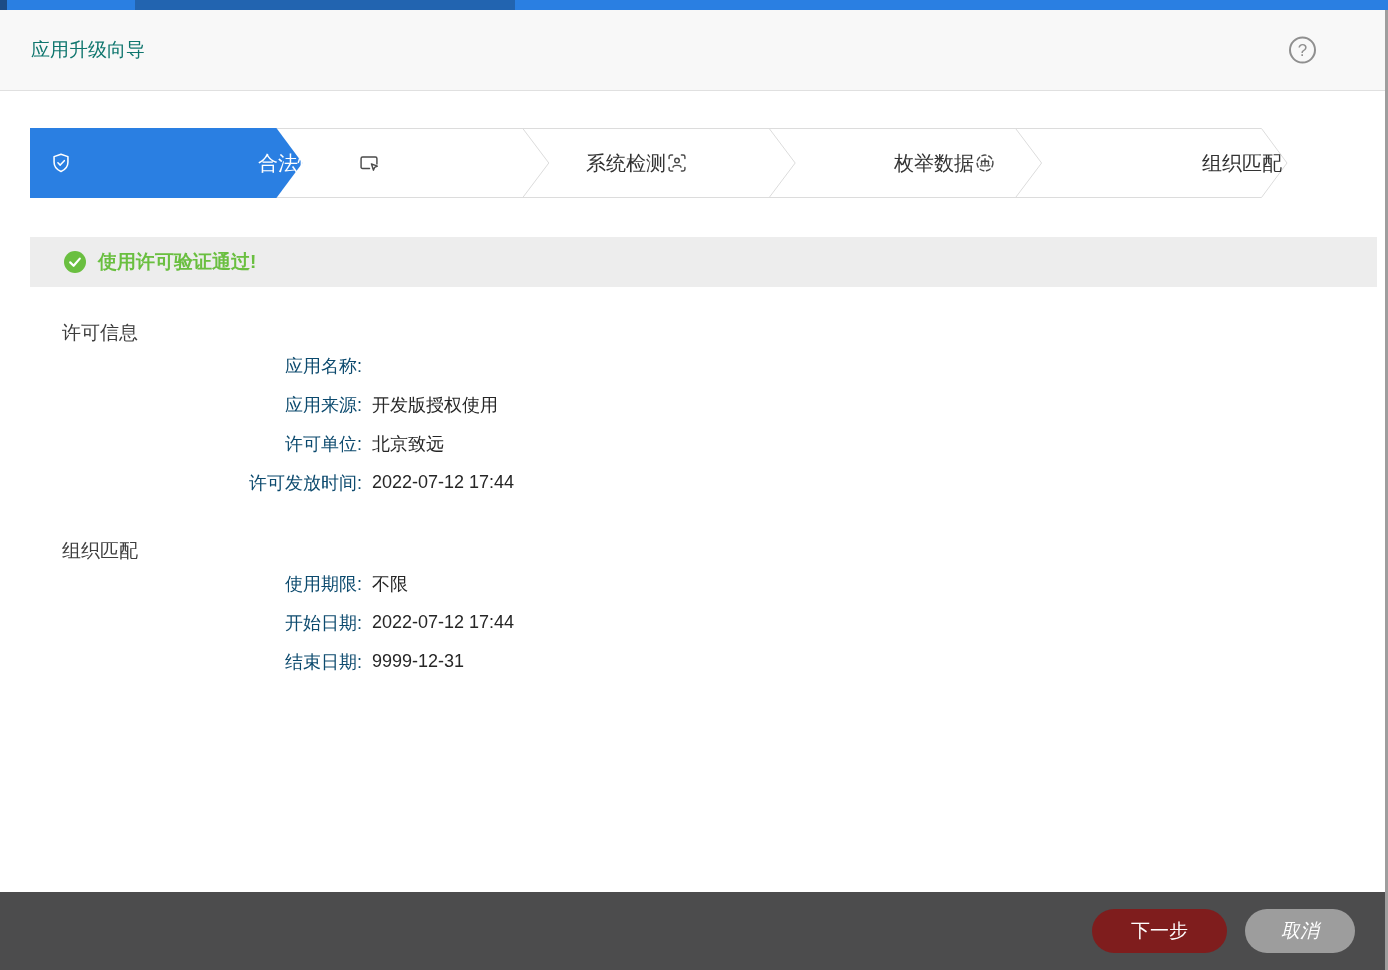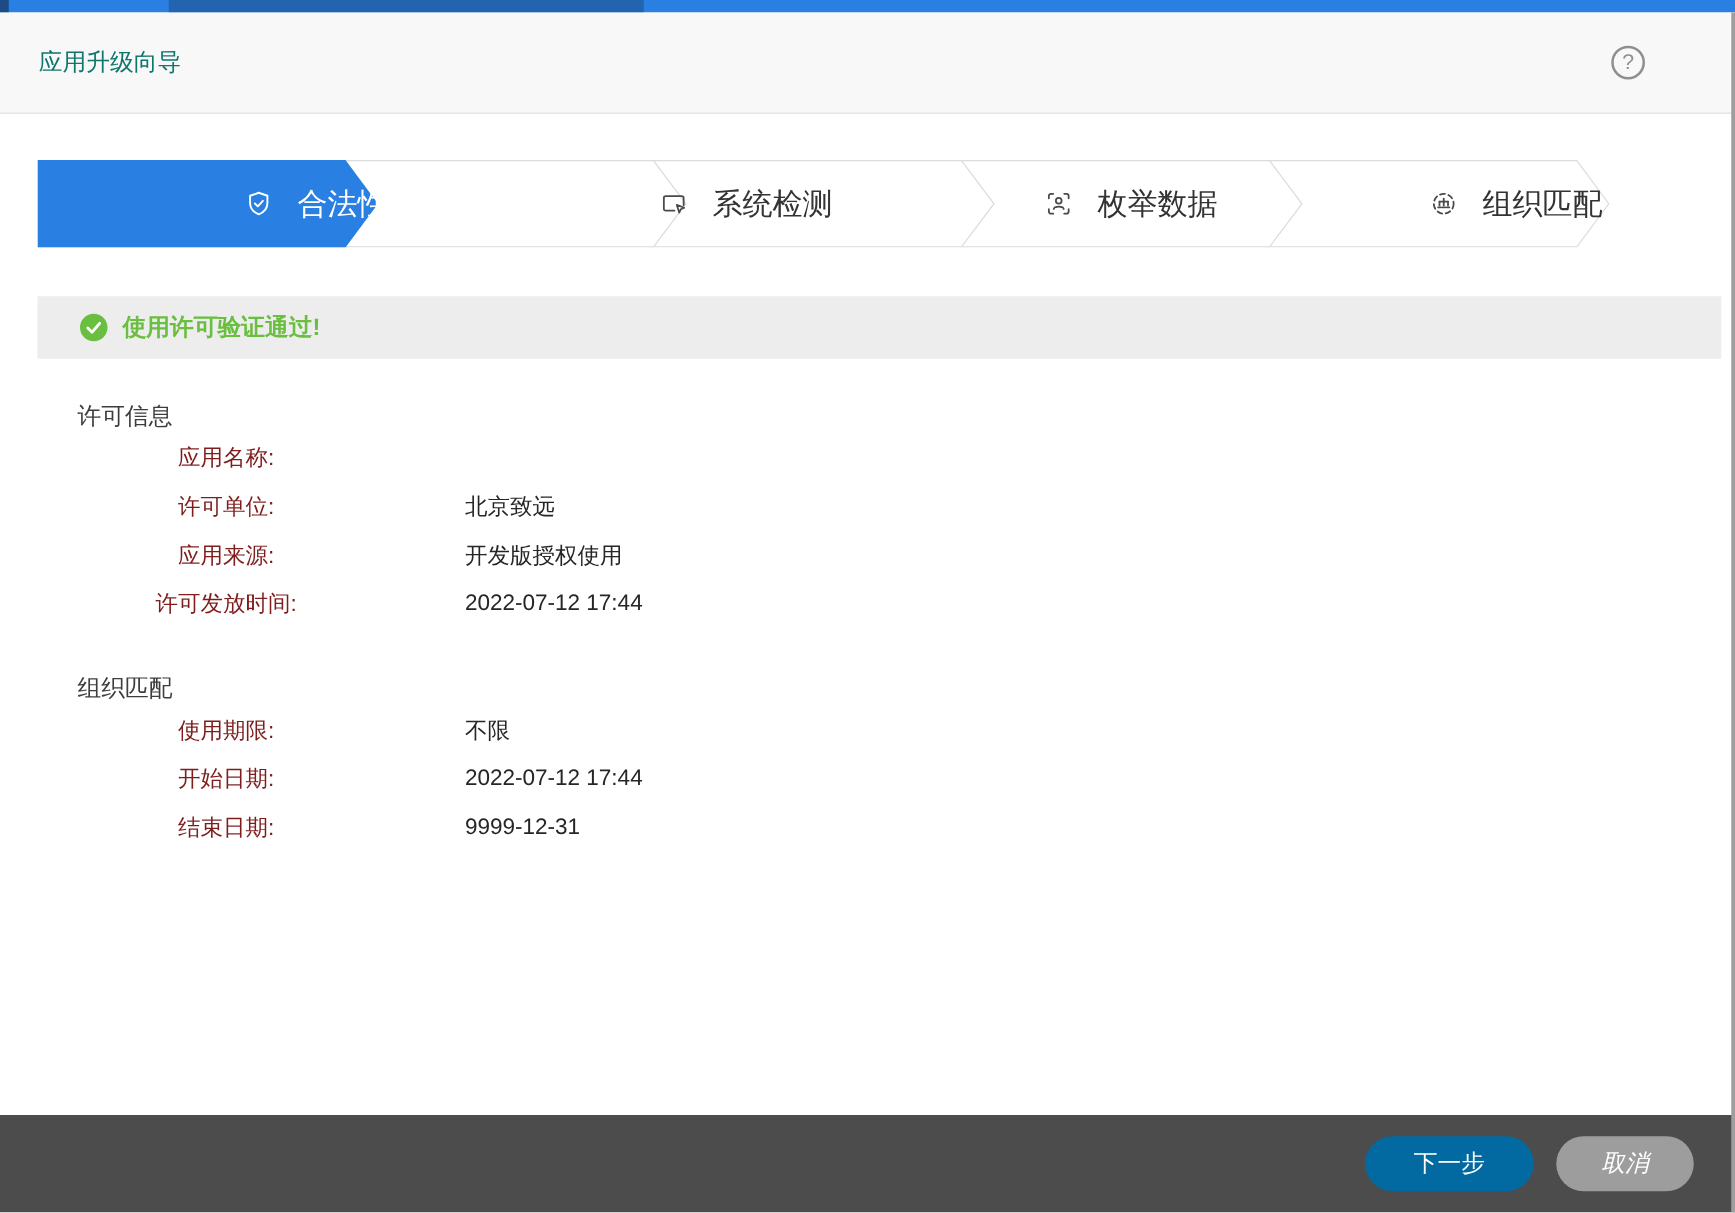--- a/index.html
+++ b/index.html
@@ -14,44 +14,44 @@
 
   
   .header { position:absolute; top:10px; left:0; width:1388px; height:81px; background:#f8f8f8; border-bottom:1px solid #e0e0e0; }
   .page-title { position:absolute; left:31px; top:50%; transform:translateY(-50%); font-size:19px; color:#0f766e; }
   .help-btn { position:absolute; right:72px; top:50%; transform:translateY(-50%); width:27px; height:27px; border:2px solid #8f8f8f; border-radius:50%; color:#8f8f8f; display:flex; align-items:center; justify-content:center; font-size:17px; cursor:pointer; }
 
   
   .stepper { position:absolute; top:128px; left:30px; width:1258px; height:70px; }
   .stepper svg.track { position:absolute; top:0; left:0; }
   .steps { position:absolute; top:0; left:20px; width:1232px; height:70px; display:flex; }
-  .step { flex:1 1 0; display:flex; align-items:center; justify-content:flex-end; gap:20px; font-size:24px; color:#333333; cursor:pointer; }
+  .step { flex:1 1 0; display:flex; align-items:center; justify-content:space-between; gap:20px; font-size:20px; color:#333333; cursor:pointer; }
   .step.active { color:#ffffff; }
   .step .icon svg { display:block; }
 
   
   .msg-bar { position:absolute; top:237px; left:30px; width:1347px; height:50px; background:#ededed; display:flex; align-items:center; padding-left:34px;font-weight:bold; }
   .msg-check { width:22px; height:22px; border-radius:50%; background:#6abf40; display:flex; align-items:center; justify-content:center; flex:0 0 auto; }
   .msg-text { margin-left:12px; font-size:19px; color:#6abf40; }
 
   
   .section-heading { position:absolute; left:62px; font-size:19px; color:#3d3d3d; }
   .h-info { top:320px; }
   .h-content { top:538px; }
   .rows { position:absolute; left:0; width:1000px; }
   .rows-info { top:346px; }
   .rows-content { top:564px; }
   .row { height:39px; display:flex; align-items:center; font-size:18px; }
-  .row .lbl { width:362px; text-align:center; color:#7f1d1d; }
+  .row .lbl { width:362px; text-align:right; color:#0c4a6e; }
   .row .val { margin-left:10px; color:#262626; }
 
   
   .footer { position:absolute; bottom:0; left:0; width:1388px; height:78px; background:#4c4c4d; display:flex; align-items:center; justify-content:flex-end; padding-right:33px; gap:18px; }
   .btn { height:44px; border:none; border-radius:22px; font-size:19px; color:#ffffff; cursor:pointer; font-family:inherit; display:flex; align-items:center; justify-content:center; }
-  .btn-next { background:#0369a1; padding:0 39px; }
+  .btn-next { background:#7f1d1d; padding:0 39px; }
   .btn-cancel { background:#9d9d9d; padding:0 36px;font-style:italic; }
 
   
   .right-edge { position:absolute; top:10px; right:0; width:3px; height:960px; background:#9e9e9e; }
 </style>
 </head>
 <body>
 
 <div class="app">
 
@@ -131,26 +131,26 @@
     <span class="msg-text">使用许可验证通过!</span>
   </div>
 
   <div class="section-heading h-info">许可信息</div>
   <div class="rows rows-info">
     <div class="row">
       <span class="lbl">应用名称:</span>
       <span class="val"></span>
     </div>
     <div class="row">
+      <span class="lbl">应用来源:</span>
+      <span class="val">开发版授权使用</span>
+    </div>
+    <div class="row">
       <span class="lbl">许可单位:</span>
       <span class="val">北京致远</span>
-    </div>
-    <div class="row">
-      <span class="lbl">应用来源:</span>
-      <span class="val">开发版授权使用</span>
     </div>
     <div class="row">
       <span class="lbl">许可发放时间:</span>
       <span class="val">2022-07-12 17:44</span>
     </div>
   </div>
 
   <div class="section-heading h-content">组织匹配</div>
   <div class="rows rows-content">
     <div class="row">

